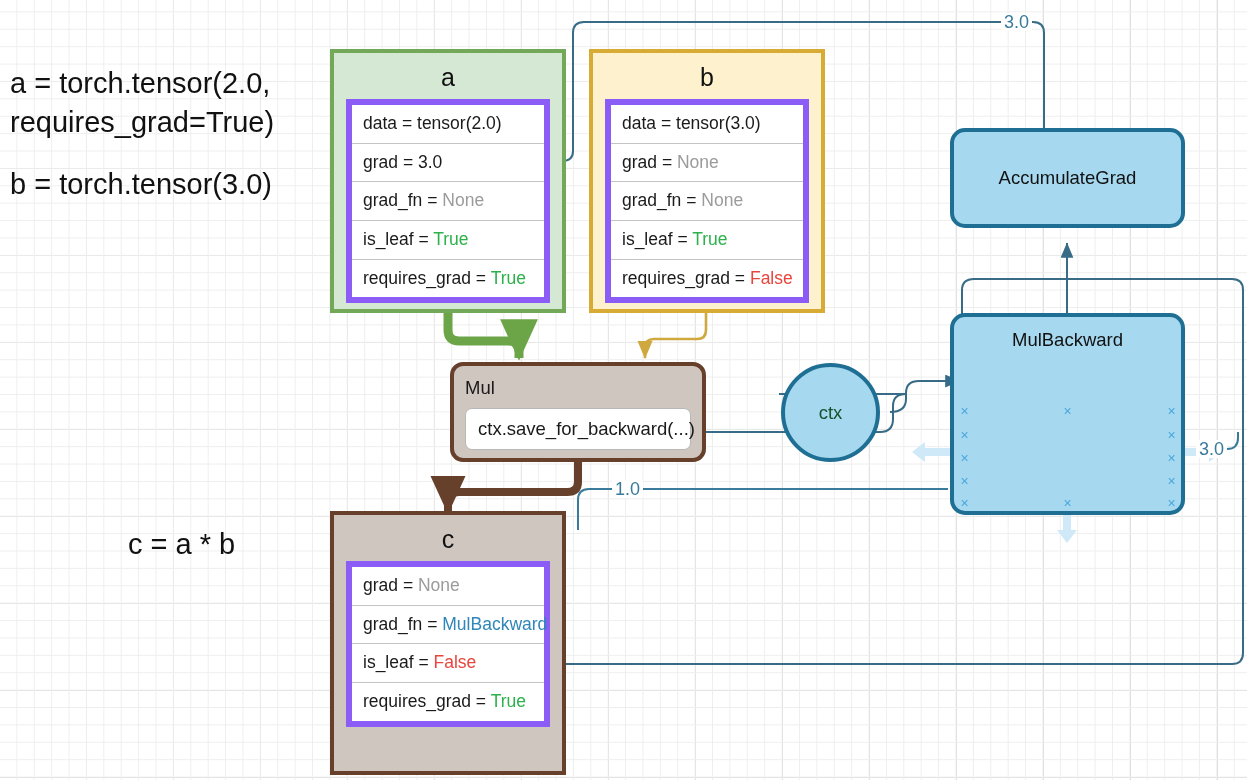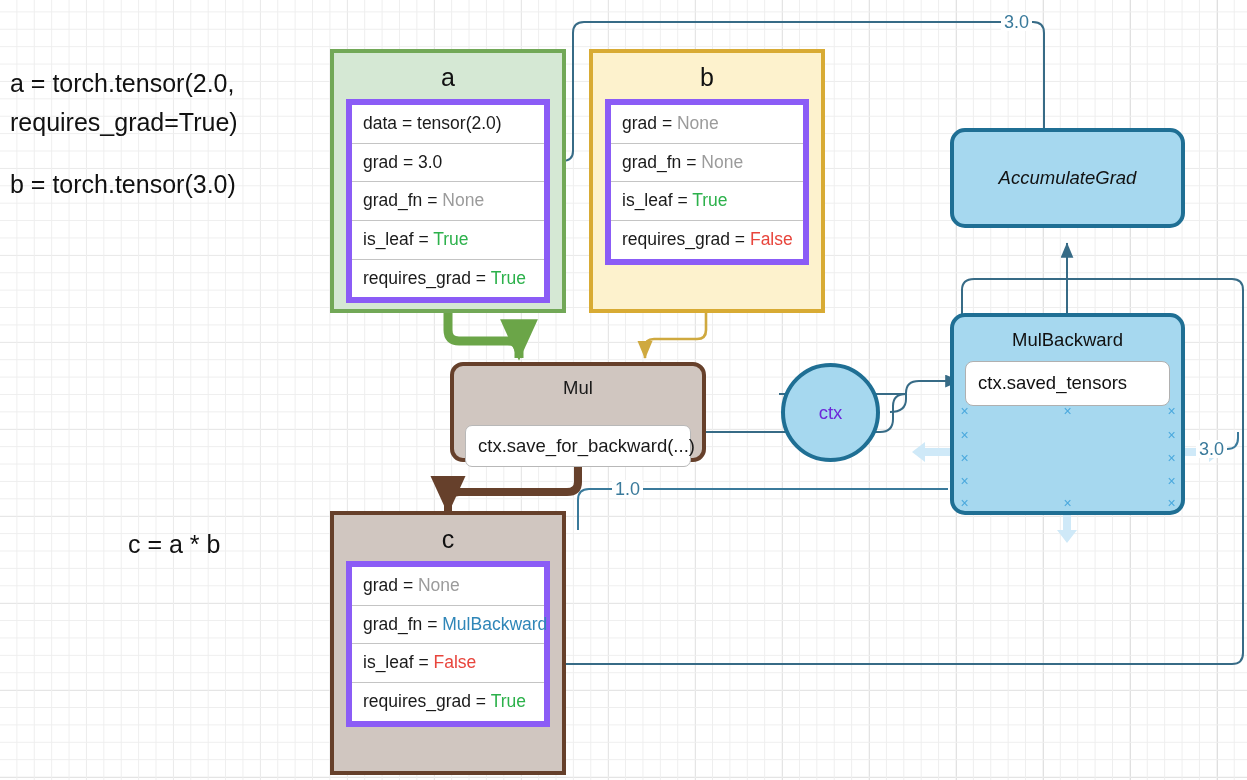--- a/index.html
+++ b/index.html
@@ -21,21 +21,21 @@
       linear-gradient(to bottom, #d8d8d8 1px, transparent 1px);
     background-size: 17.4px 17.4px, 17.4px 17.4px, 87px 87px, 87px 87px;
     background-position: -1px -6px, -1px -6px, -1px -6px, -1px -6px;
   }
   #edges { position:absolute; left:0; top:0; width:1247px; height:780px; }
 
   
   .caption {
     position: absolute;
     color: #111111;
-    font-size: 25px;
+    font-size: 29px;
     line-height: 39px;
     white-space: pre-line;
   }
 
   
   .node {
     position: absolute;
     box-sizing: border-box;
     border-width: 4px;
     border-style: solid;
@@ -77,24 +77,24 @@
   
   .op-node {
     position: absolute;
     box-sizing: border-box;
     background: #d0c6c0;
     border: 4px solid #66402b;
     border-radius: 13px;
     padding: 7px 11px 11px 11px;
   }
   .op-title {
-    text-align: center;
+    text-align: left;
     font-size: 18.5px;
     color: #1a1a1a;
-    padding: 4px 0 26px 0;
+    padding: 4px 0 9px 0;
   }
   .op-slot {
     background: #ffffff;
     border: 1px solid #b8b8b8;
     border-radius: 7px;
     font-size: 18.5px;
     color: #1a1a1a;
     padding: 9px 12px;
     white-space: nowrap;
   }
@@ -125,21 +125,21 @@
   .ctx-circle {
     position: absolute;
     box-sizing: border-box;
     background: #a6d8ef;
     border: 4px solid #1f6f94;
     border-radius: 50%;
     display: flex;
     align-items: center;
     justify-content: center;
     font-size: 18.5px;
-    color: #6d28d9;
+    color: #14532d;
   }
 
   
   .edge-label {
     position: absolute;
     font-size: 18px;
     color: #3a7a9b;
     background: #ffffff;
     padding: 0 3px;
     line-height: 1;
@@ -224,20 +224,21 @@
       <div class="field"><span>grad = </span><span>3.0</span></div>
       <div class="field"><span>grad_fn = </span><span class="v-none">None</span></div>
       <div class="field"><span>is_leaf = </span><span class="v-true">True</span></div>
       <div class="field"><span>requires_grad = </span><span class="v-true">True</span></div>
     </div>
   </div>
 
   <div class="node node-b" style="left:589px; top:49px; width:236px; height:264px;">
     <div class="node-title">b</div>
     <div class="fields">
+      <div class="field"><span>data = </span><span>tensor(3.0)</span></div>
       <div class="field"><span>grad = </span><span class="v-none">None</span></div>
       <div class="field"><span>grad_fn = </span><span class="v-none">None</span></div>
       <div class="field"><span>is_leaf = </span><span class="v-true">True</span></div>
       <div class="field"><span>requires_grad = </span><span class="v-false">False</span></div>
     </div>
   </div>
 
   <div class="node node-c" style="left:330px; top:511px; width:236px; height:264px;">
     <div class="node-title">c</div>
     <div class="fields">
@@ -248,27 +249,26 @@
     </div>
   </div>
 
   <div class="op-node" style="left:450px; top:362px; width:256px; height:100px;">
     <div class="op-title">Mul</div>
     <div class="op-slot">ctx.save_for_backward(...)</div>
   </div>
 
   <div class="ctx-circle" style="left:781px; top:363px; width:99px; height:99px;">ctx</div>
 
-  <div class="blue-node" style="left:950px; top:128px; width:235px; height:100px; display:flex; align-items:center; justify-content:center;font-style:italic;">
+  <div class="blue-node" style="left:950px; top:128px; width:235px; height:100px; display:flex; align-items:center; justify-content:center;">
     <div class="blue-label">AccumulateGrad</div>
   </div>
 
   <div class="blue-node" style="left:950px; top:313px; width:235px; height:202px; padding:9px 11px 11px 11px;">
     <div class="blue-label" style="padding:3px 0 10px 0;">MulBackward</div>
-    <div class="blue-slot" style="margin-bottom:10px;">ctx.saved_tensors</div>
   </div>
 
   <div class="sel-handle" style="left:959px;  top:406px;">×</div>
   <div class="sel-handle" style="left:1062px; top:406px;">×</div>
   <div class="sel-handle" style="left:1166px; top:406px;">×</div>
   <div class="sel-handle" style="left:959px;  top:430px;">×</div>
   <div class="sel-handle" style="left:1166px; top:430px;">×</div>
   <div class="sel-handle" style="left:959px;  top:453px;">×</div>
   <div class="sel-handle" style="left:1166px; top:453px;">×</div>
   <div class="sel-handle" style="left:959px;  top:476px;">×</div>

